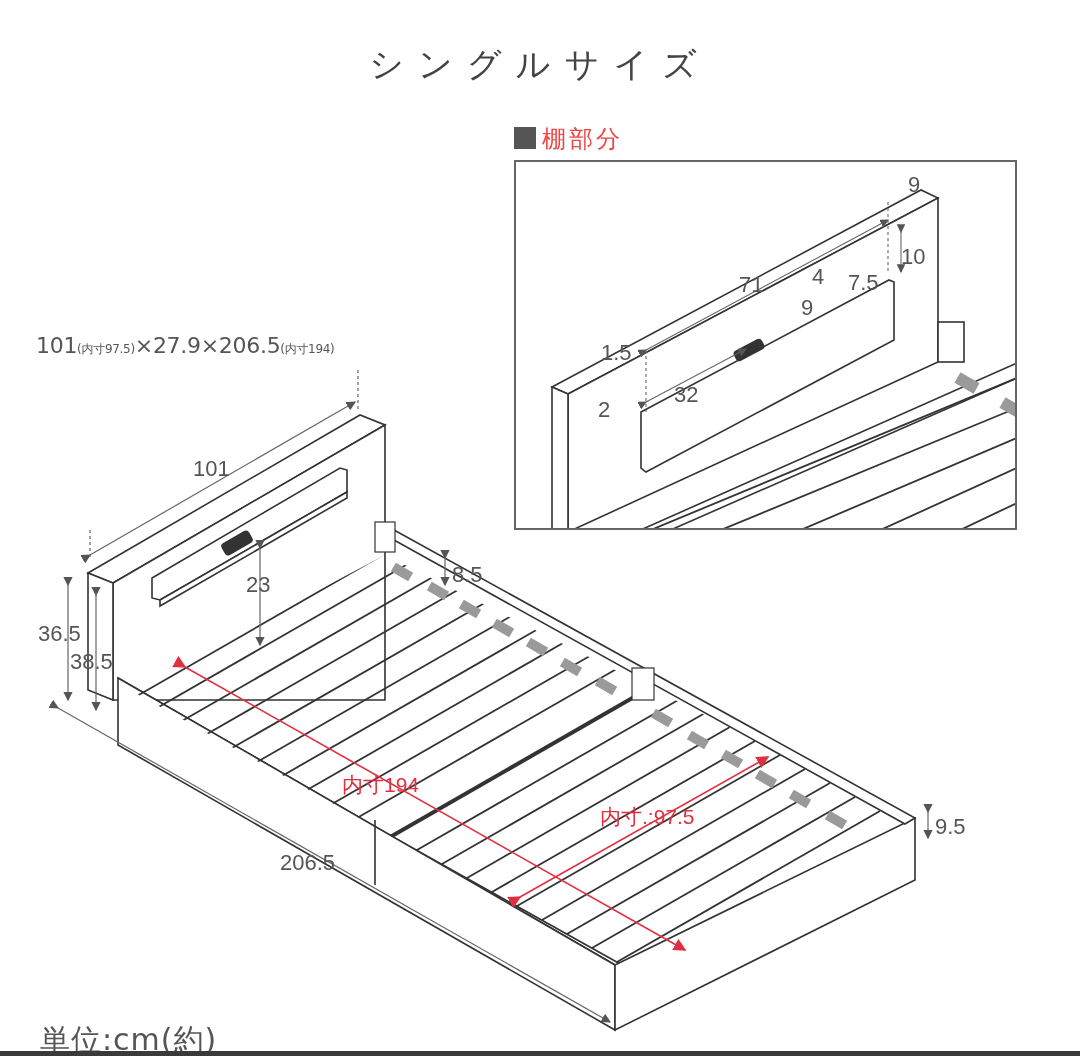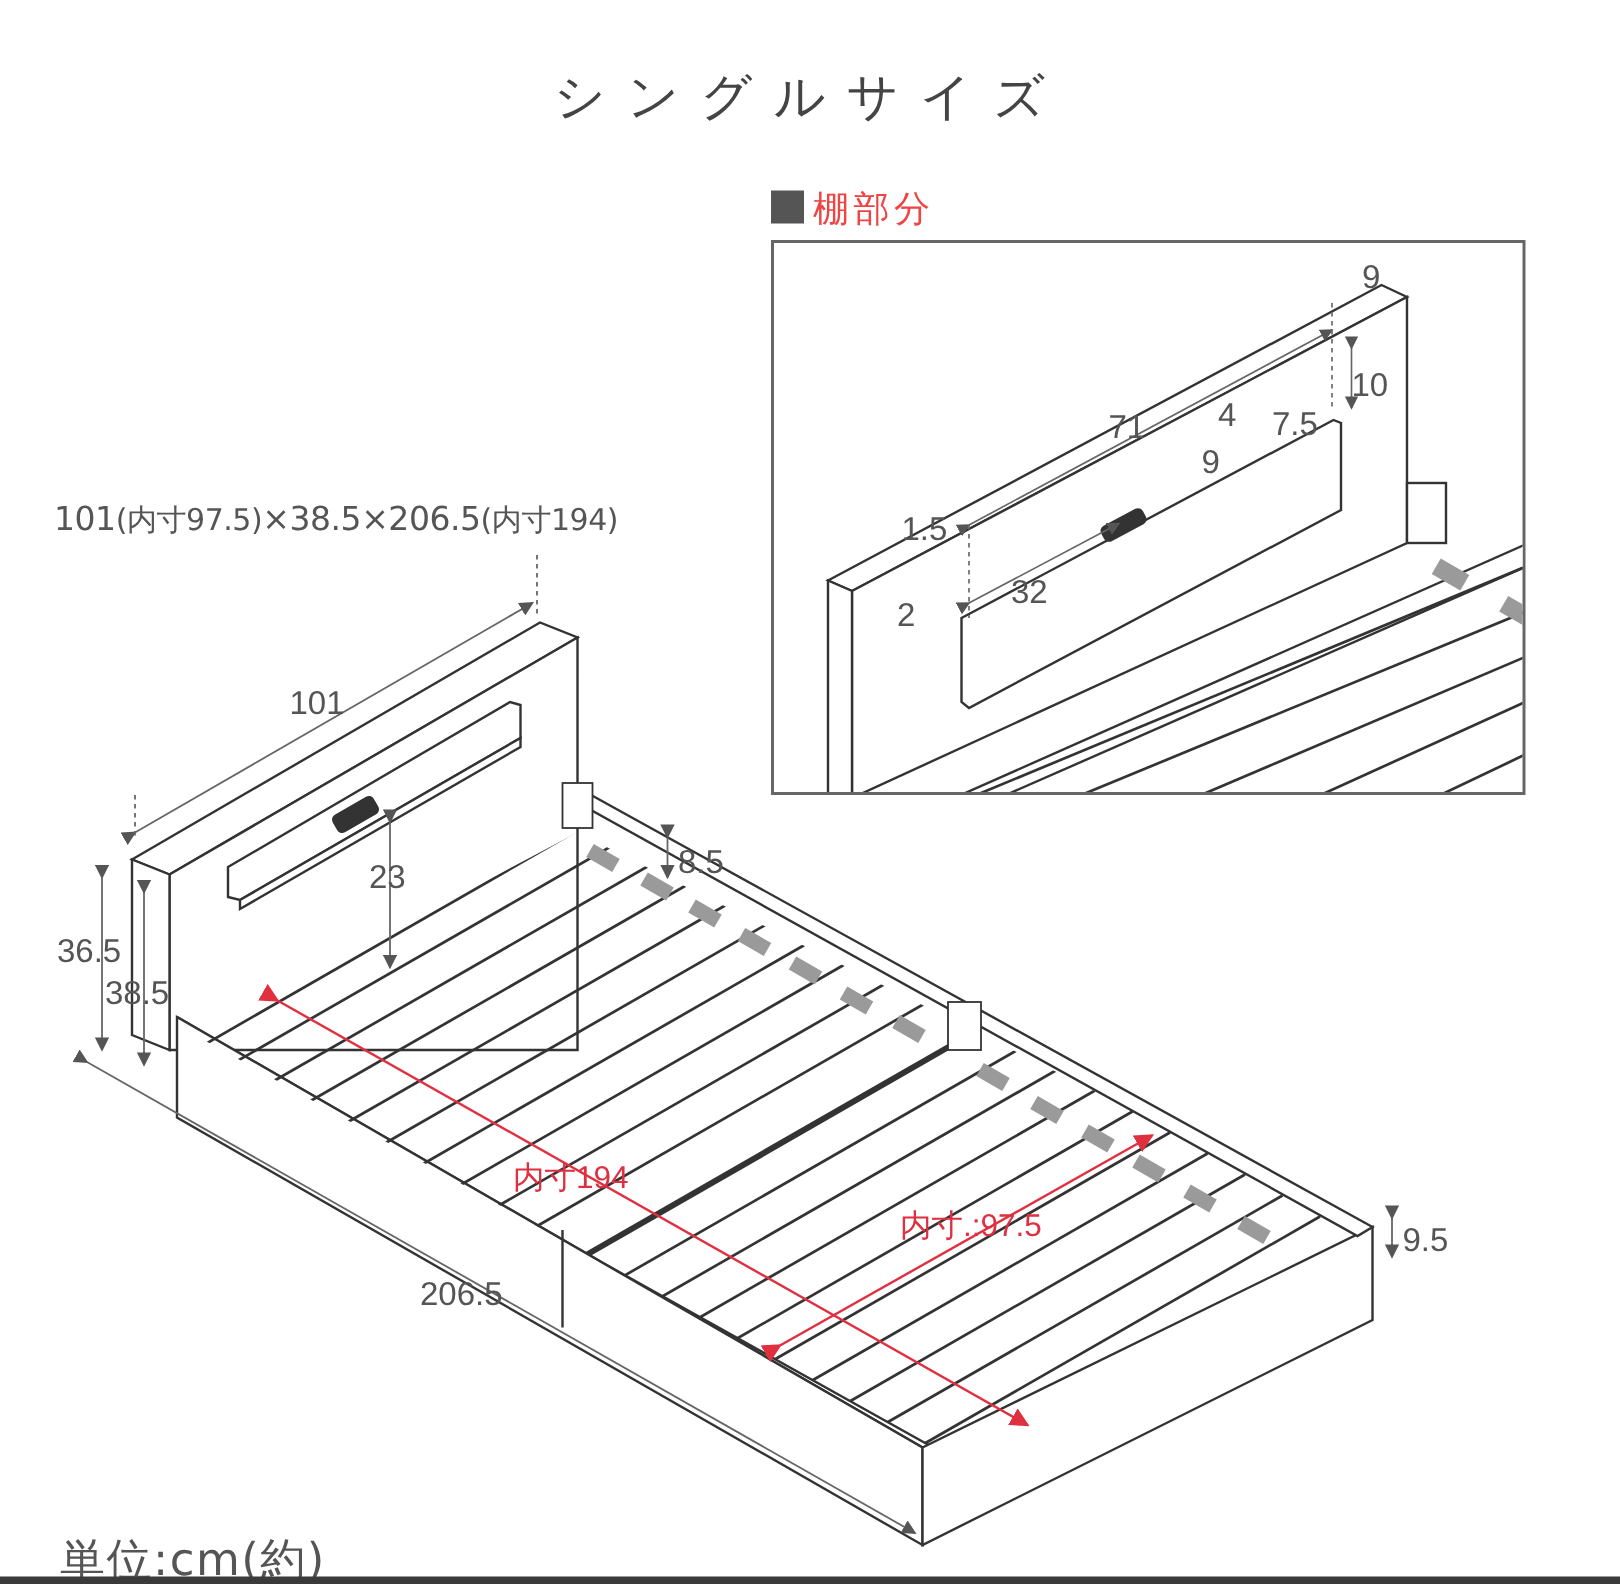--- a/index.html
+++ b/index.html
@@ -1,35 +1,35 @@
 <!DOCTYPE html>
 <html><head>
 <meta charset="utf-8">
 <style>
   html,body{margin:0;padding:0;background:#fff;}
   body{width:1080px;height:1056px;position:relative;overflow:hidden;font-family:"DejaVu Sans","Liberation Sans",sans-serif;color:#555;}
   .title{position:absolute;left:0;top:42px;width:1080px;text-align:center;font-family:"DejaVu Serif","Liberation Serif",serif;font-size:34px;letter-spacing:14px;color:#444;font-weight:normal;}
   .overall{position:absolute;left:36px;top:333px;font-size:22px;color:#555;letter-spacing:-0.3px;}
-  .overall small{font-size:20px;}
+  .overall small{font-size:12px;}
   .inset-head{position:absolute;left:514px;top:123px;font-size:24px;color:#ef4444;letter-spacing:3px;}
   .inset-head .sq{display:inline-block;width:22px;height:22px;background:#555;margin-right:6px;vertical-align:-2px;}
   .inset-box{position:absolute;left:514px;top:160px;width:503px;height:370px;border:2px solid #666;box-sizing:border-box;overflow:hidden;background:#fff;}
   .unit{position:absolute;left:40px;top:1020px;font-size:30px;color:#555;letter-spacing:1px;}
   .bottom-rule{position:absolute;left:0;top:1051px;width:1080px;height:5px;background:#3a3a3a;}
   svg{position:absolute;left:0;top:0;}
   .dim{font-family:"Liberation Sans","DejaVu Sans",sans-serif;fill:#555;font-size:22px;}
   .dimr{font-family:"Liberation Sans","DejaVu Sans",sans-serif;fill:#e03040;font-size:21px;}
 </style>
 </head>
 <body>
 
 <div class="title">シングルサイズ</div>
 
 <div class="overall">
-  <span>101</span><small>(内寸97.5)</small><span>×38.5×</span><span>206.5</span><small>(内寸194)</small>
+  <span>101</span><small>(内寸97.5)</small><span>×27.9×</span><span>206.5</span><small>(内寸194)</small>
 </div>
 
 <div class="inset-head">
   <span class="sq"></span><span>棚部分</span>
 </div>
 
 <svg width="1080" height="1056">
   <defs>
     <marker id="ah" markerWidth="8" markerHeight="8" refX="7" refY="4" orient="auto">
         <path d="M0,0 L8,4 L0,8 z" fill="#555"></path>

